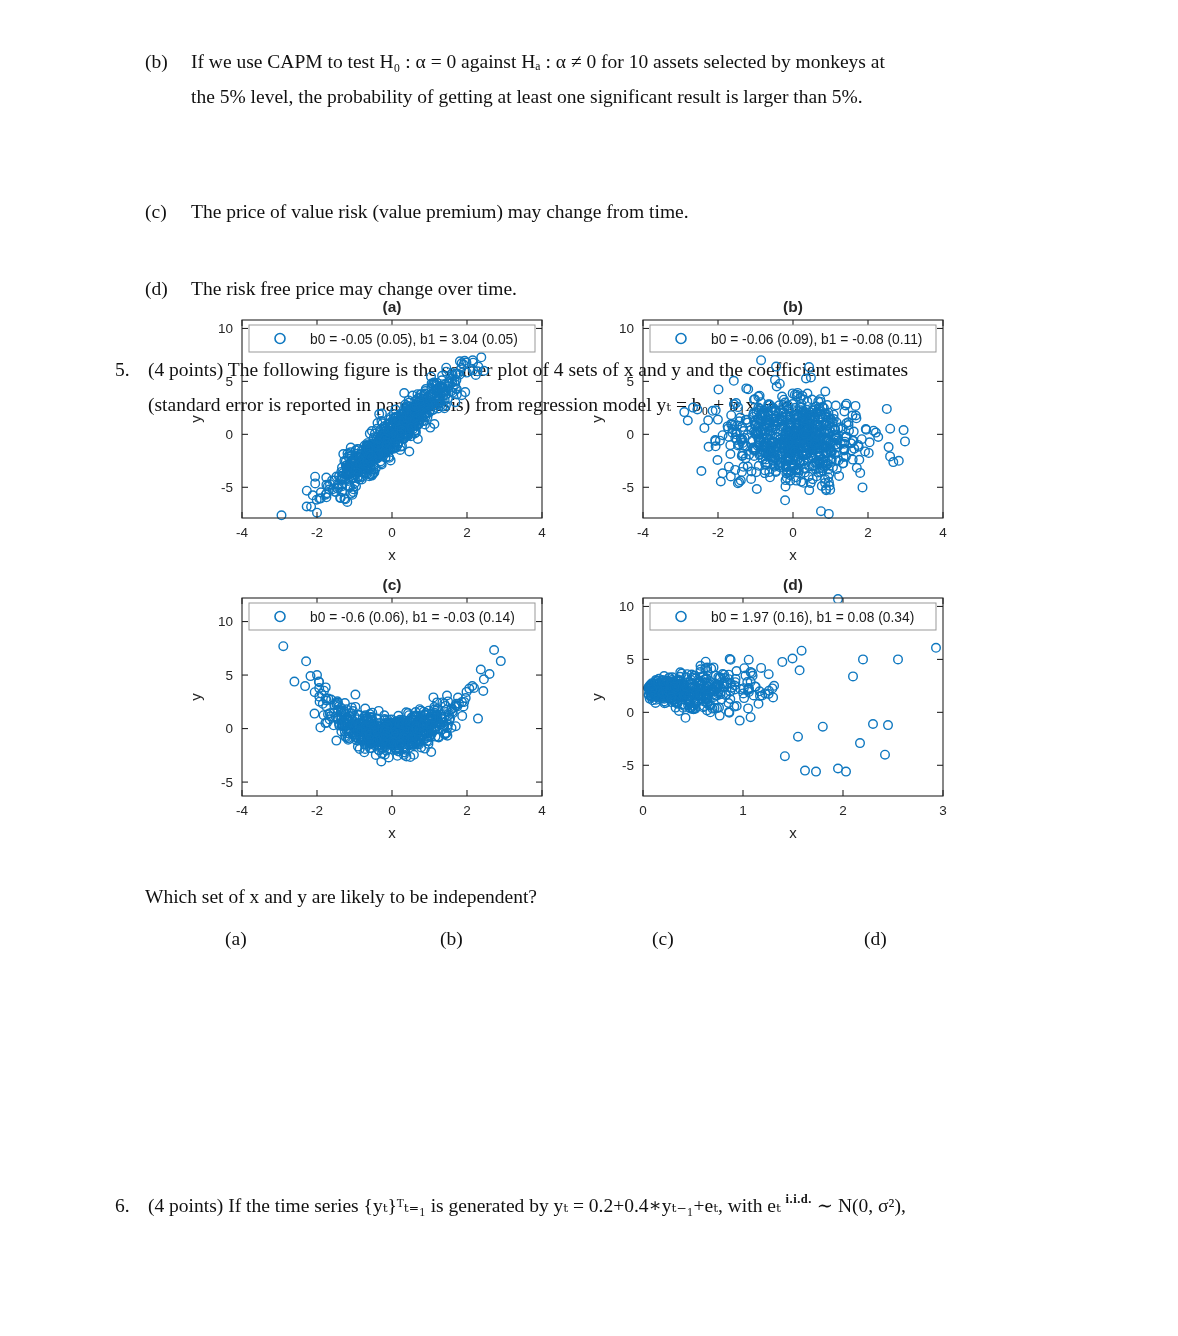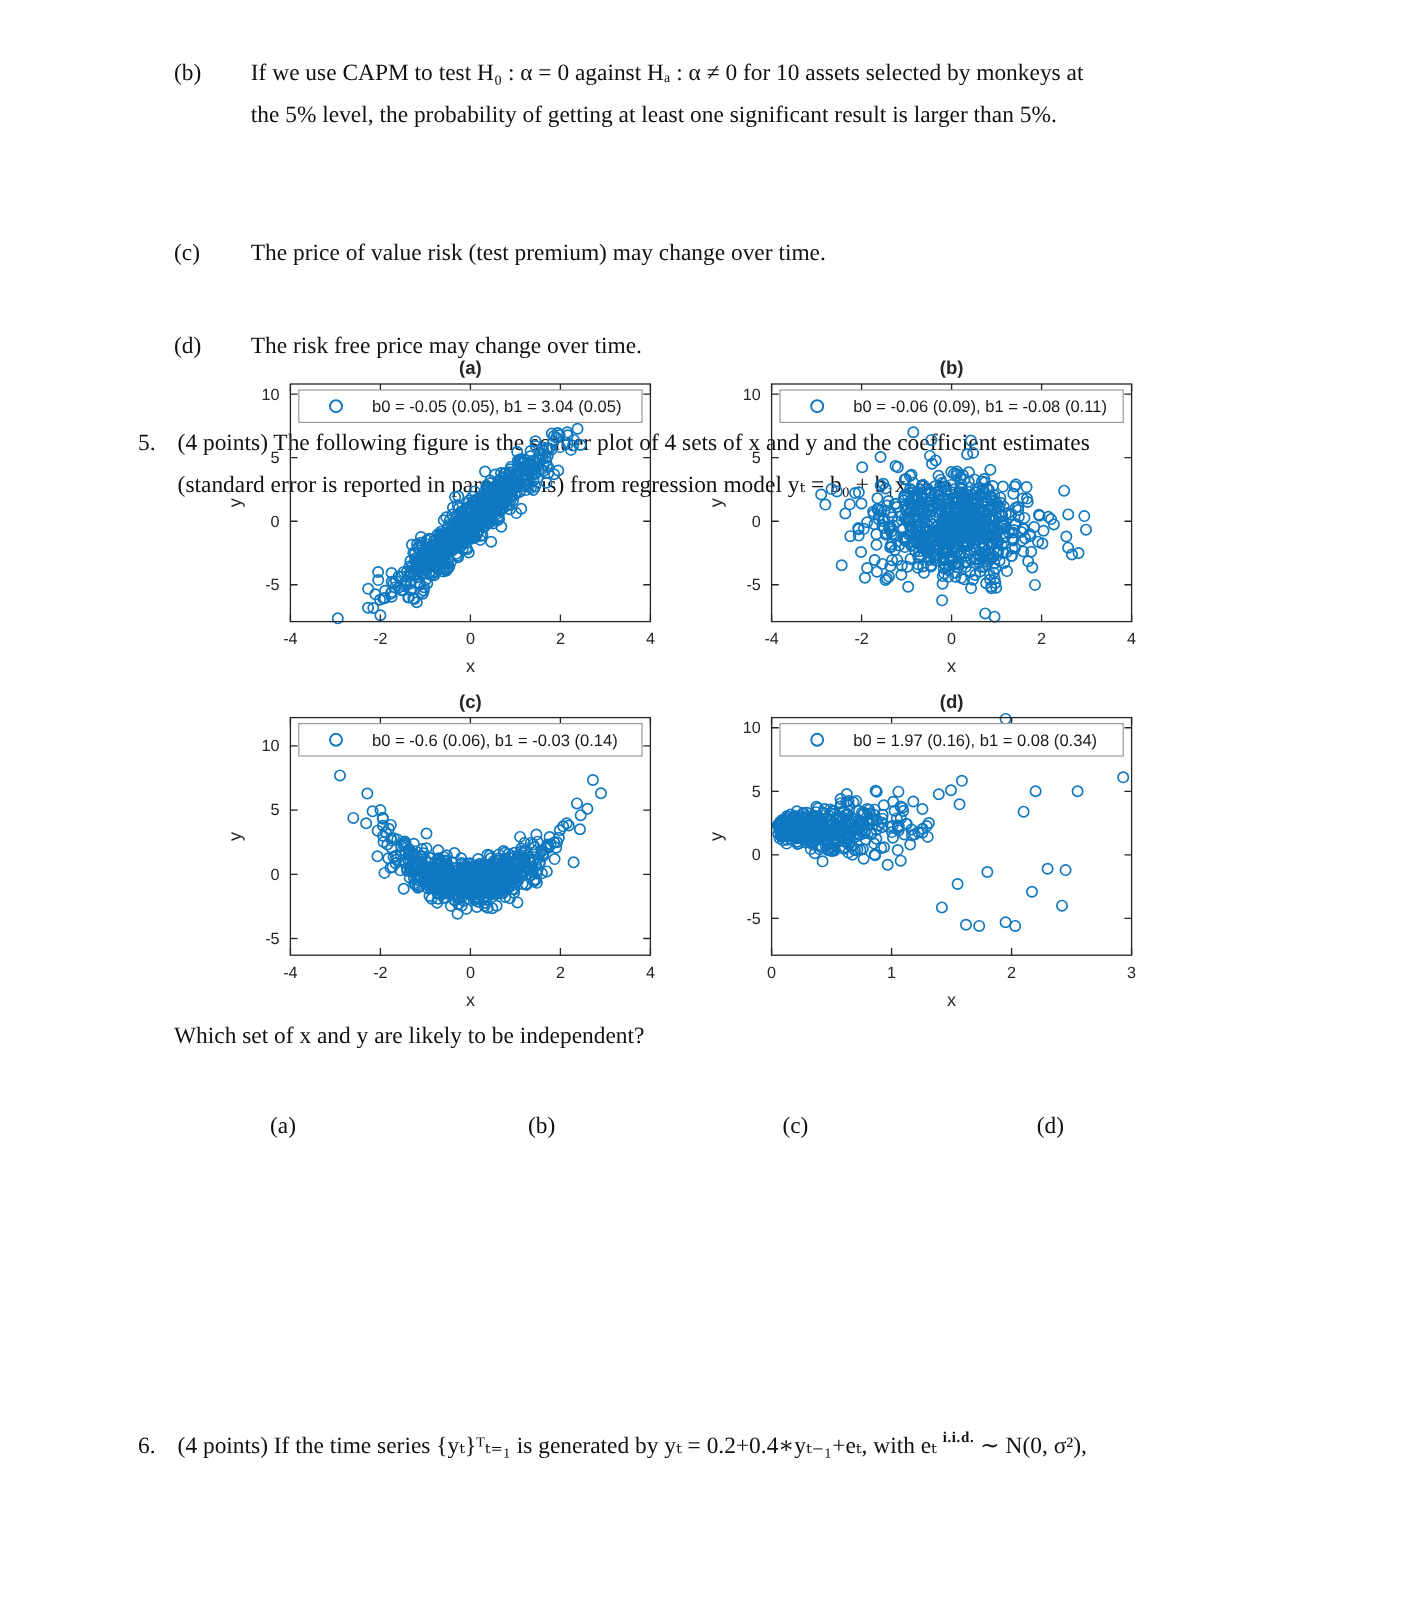--- a/index.html
+++ b/index.html
@@ -2,21 +2,21 @@
 <html><head>
 <meta charset="utf-8">
 <style>
   html,body{margin:0;padding:0;background:#ffffff;}
   body{width:1178px;height:1336px;position:relative;overflow:hidden;
        font-family:"Liberation Serif","DejaVu Serif",serif;color:#111;}
   .abs{position:absolute;}
   .txt{font-size:19.5px;line-height:35px;}
   .hang{position:relative;}
   .ilabel{position:absolute;left:0;top:0;}
-  .itext{margin-left:64px;}
+  .itext{margin-left:46px;}
   .qnum{position:absolute;left:0;top:0;}
   .qtext{margin-left:33px;}
   .figure-grid{position:absolute;top:296px;left:186px;width:802px;
                display:grid;grid-template-columns:401px 401px;}
   .panel{width:401px;height:278px;}
   .choices span{position:absolute;top:0;font-size:19.5px;}
   .sup-iid{font-size:12.5px;position:relative;top:-9px;letter-spacing:0.5px;font-weight:bold;}
   svg text{font-family:"Liberation Sans","DejaVu Sans",sans-serif;}
 </style>
 </head>
@@ -27,21 +27,21 @@
   <div class="abs txt hang" style="top:44px;left:145px;width:940px;">
     <span class="ilabel">(b)</span>
     <div class="itext">
       <div>If we use CAPM to test H₀ : α = 0 against Hₐ : α ≠ 0 for 10 assets selected by monkeys at</div>
       <div>the 5% level, the probability of getting at least one significant result is larger than 5%.</div>
     </div>
   </div>
 
   <div class="abs txt hang" style="top:124px;left:145px;width:940px;">
     <span class="ilabel">(c)</span>
-    <div class="itext">The price of value risk (test premium) may change over time.</div>
+    <div class="itext">The price of value risk (value premium) may change from time.</div>
   </div>
 
   <div class="abs txt hang" style="top:166px;left:145px;width:940px;">
     <span class="ilabel">(d)</span>
     <div class="itext">The risk free price may change over time.</div>
   </div>
 
   <div class="abs txt hang" style="top:212px;left:115px;width:970px;">
     <span class="qnum">5.</span>
     <div class="qtext">
@@ -2977,21 +2977,21 @@
           <text x="206" y="264" text-anchor="middle" font-size="15" fill="#262626">x</text>
           <text x="15" y="123" text-anchor="middle" font-size="15" fill="#262626" transform="rotate(-90 15 123)">y</text>
           <g>
             <rect x="63" y="29" width="286" height="27" fill="#ffffff" stroke="#999999" stroke-width="1"></rect>
             <circle cx="94" cy="42.5" r="5" fill="none" stroke="#0F78C0" stroke-width="1.6"></circle>
             <text x="124" y="47.5" font-size="13.8" fill="#1a1a1a">b0 = 1.97 (0.16), b1 = 0.08 (0.34)</text>
           </g>
         </svg></div>
   </div>
 
-  <div class="abs txt" style="top:846px;left:145px;">Which set of x and y are likely to be independent?</div>
+  <div class="abs txt" style="top:879px;left:145px;">Which set of x and y are likely to be independent?</div>
   <div class="abs choices" style="top:928px;left:0;width:1178px;height:35px;">
     <span style="left:225px;">(a)</span>
     <span style="left:440px;">(b)</span>
     <span style="left:652px;">(c)</span>
     <span style="left:864px;">(d)</span>
   </div>
 
   <div class="abs txt hang" style="top:978px;left:115px;width:970px;">
     <span class="qnum">6.</span>
     <div class="qtext">

